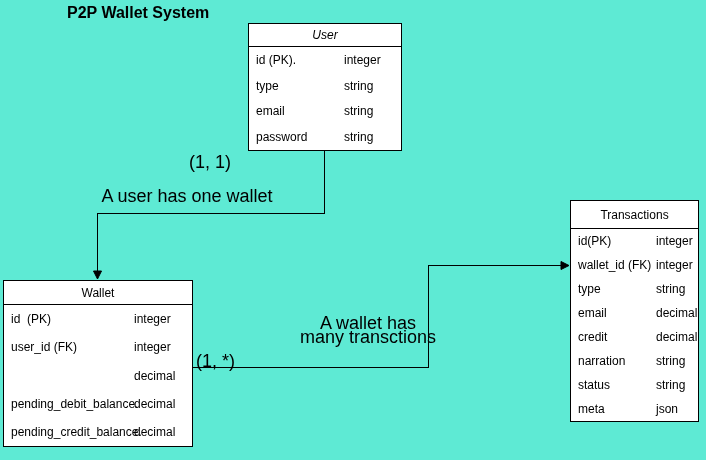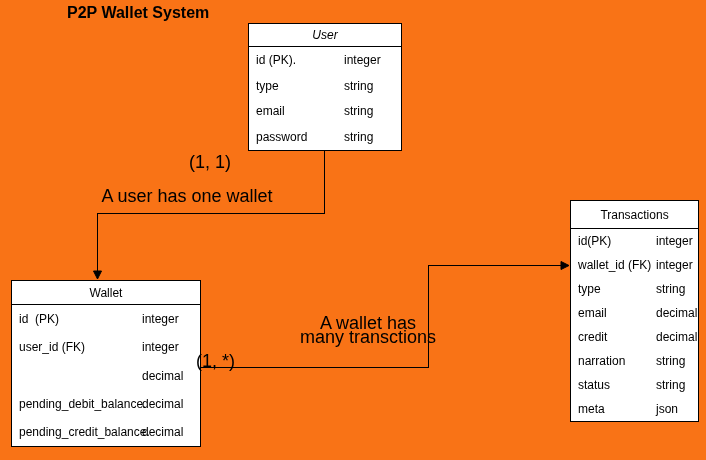--- a/index.html
+++ b/index.html
@@ -1,19 +1,19 @@
 <!DOCTYPE html>
 <html><head>
 <meta charset="utf-8">
 <style>
   html,body{margin:0;padding:0;background:#ffffff;}
   .canvas{
     position:relative;
     width:706px;height:460px;
-    background:#f97316;
+    background:#5eead4;
     font-family:"Liberation Sans",sans-serif;
     color:#000000;
     overflow:hidden;
   }
   .title{
     position:absolute;left:67px;top:4px;
     font-size:16px;font-weight:bold;
     white-space:pre;
   }
   .connectors{
@@ -59,21 +59,21 @@
     font-size:18px;
     white-space:pre-line;
   }
   .lbl.centered{transform:translateX(-50%);text-align:center;}
   #lbl-card-uw{left:210px;top:152px;}
   #lbl-rel-uw{left:187px;top:186px;}
   #lbl-card-wt{left:196px;top:351px;}
   #lbl-rel-wt{left:368px;top:316px;line-height:14px;}
   #entity-user{left:248px;top:23px;width:154px;height:128px;--type-x:95px;}
   #entity-user .header{height:22px;font-style:italic;}
-  #entity-wallet{left:3px;top:280px;width:190px;height:167px;margin-left:8px;--type-x:130px;}
+  #entity-wallet{left:3px;top:280px;width:190px;height:167px;--type-x:130px;}
   #entity-wallet .header{height:23px;}
   #entity-transactions{left:570px;top:200px;width:129px;height:222px;--type-x:85px;}
   #entity-transactions .header{height:27px;}
 </style>
 </head>
 <body>
 
 <div class="canvas">
 
   <div class="title">P2P Wallet System</div>

